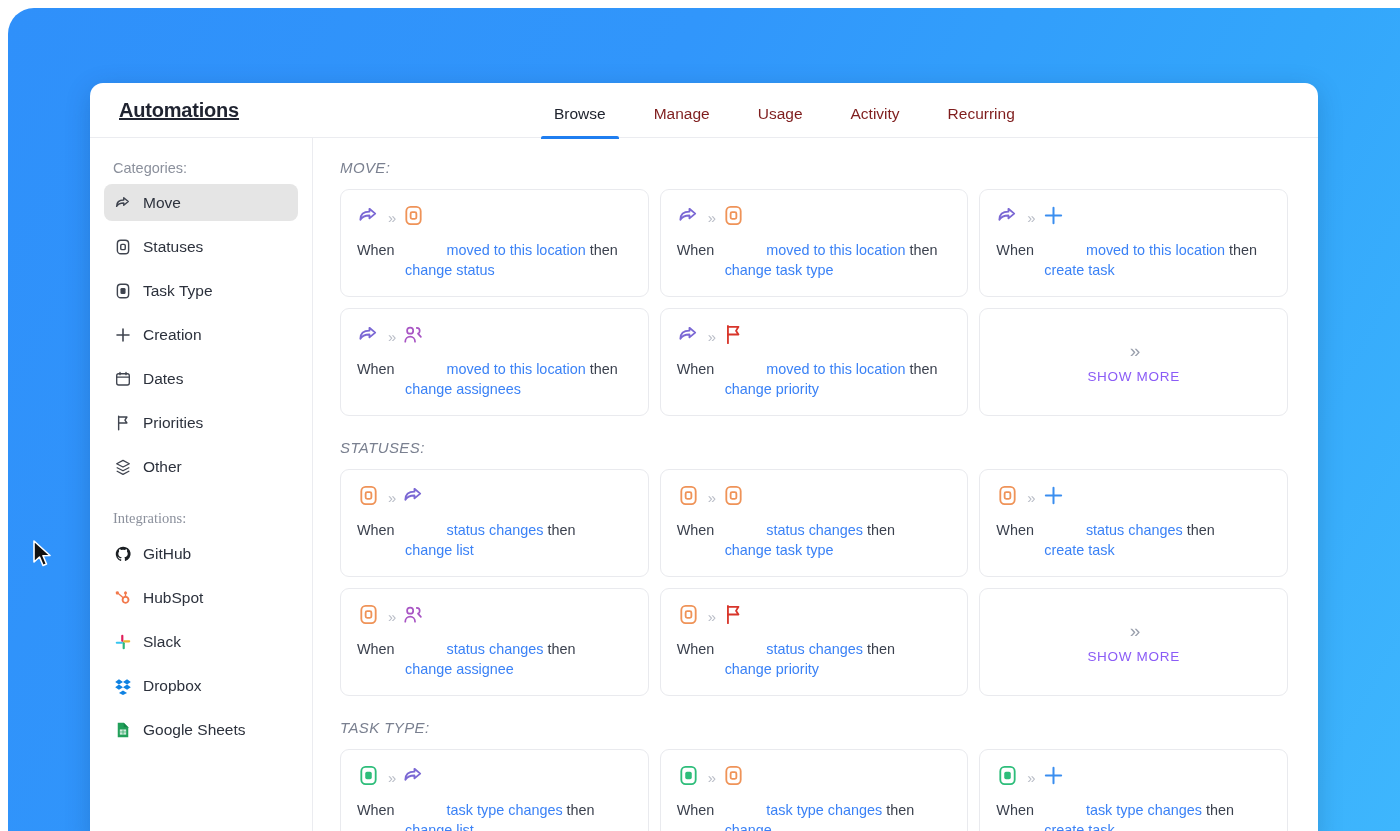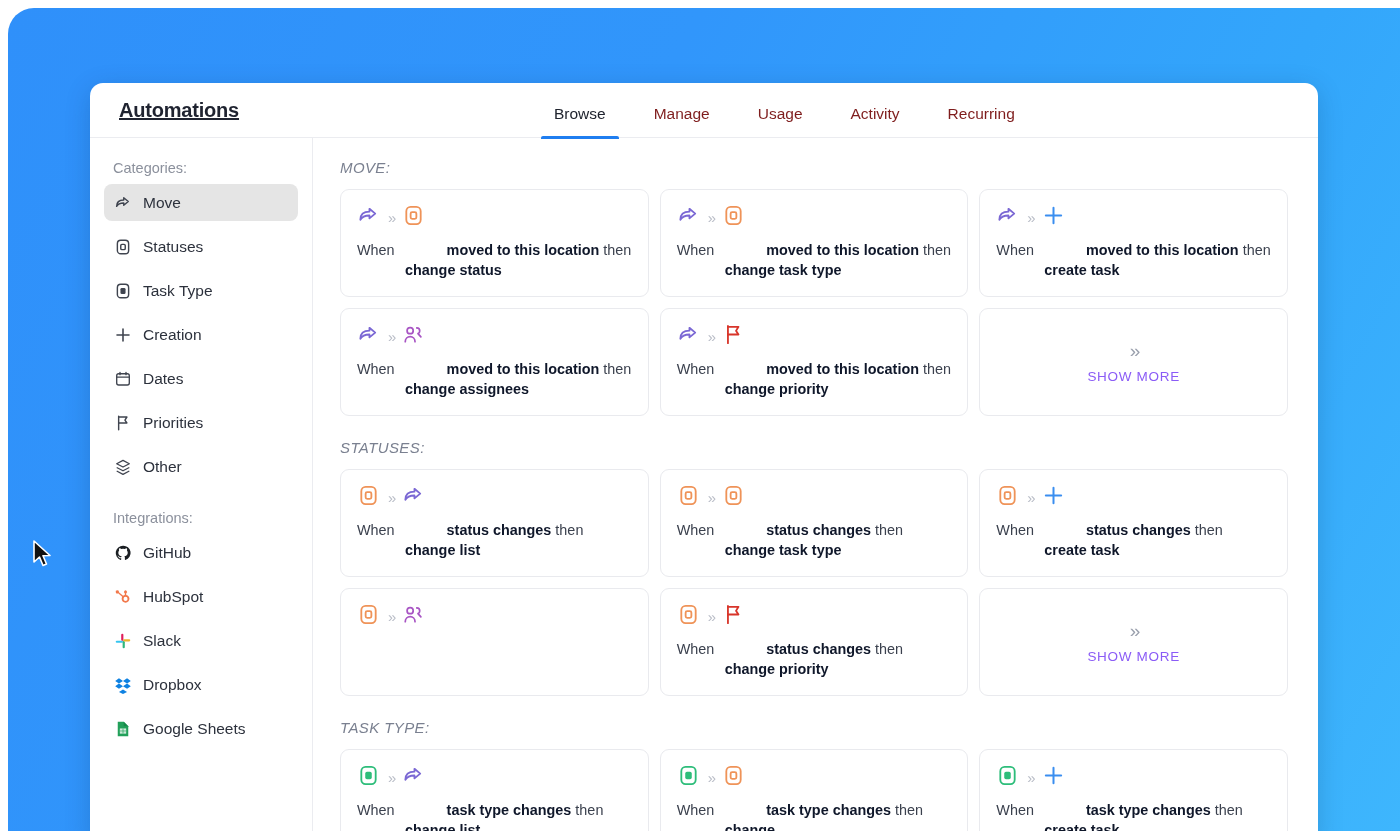--- a/index.html
+++ b/index.html
@@ -84,21 +84,21 @@
     flex: 0 0 223px;
     border-right: 1px solid #ebecf0;
     padding: 22px 14px 0 14px;
     overflow: hidden;
   }
   .side-heading {
     font-size: 14.5px;
     color: #8b909c;
     margin: 0 0 8px 9px;
   }
-  .side-heading.second { margin-top: 25px; }
+  .side-heading.second { margin-top: 25px; font-family: Liberation Serif, serif; }
   .side-item {
     display: flex;
     align-items: center;
     gap: 11px;
     height: 37px;
     padding: 0 10px;
     border-radius: 8px;
     font-size: 15.5px;
     color: #2c313c;
     cursor: pointer;
@@ -150,21 +150,21 @@
     color: #b9bdc7;
     font-size: 15px;
     line-height: 1;
     letter-spacing: -2px;
   }
   .card-text {
     font-size: 14.4px;
     line-height: 20px;
     color: #3b414e;
   }
-  .card-text b { font-weight: 700; color: #0f172a; padding-left: 48px; }
+  .card-text b { font-weight: 400; color: #3b82f6; padding-left: 48px; }
   .card.more {
     display: flex;
     flex-direction: column;
     align-items: center;
     justify-content: center;
     gap: 9px;
   }
   .more-chev {
     color: #9aa0ad;
     font-size: 19px;
@@ -436,20 +436,21 @@
                     <rect x="4.5" y="3" width="15" height="18" rx="4.5" fill="none" stroke="#ef9358" stroke-width="1.9"></rect>
                     <rect x="9" y="8.5" width="6" height="7" rx="1.6" fill="none" stroke="#ef9358" stroke-width="1.9"></rect>
                   </svg></span>
                 <span class="chev">»</span>
                 <span><svg width="23" height="23" viewBox="0 0 24 24">
                     <circle cx="8.5" cy="8" r="3.2" fill="none" stroke="#a855c4" stroke-width="1.8"></circle>
                     <path d="M3.4 19.5c0-3 2.3-5.2 5.1-5.2s5.1 2.2 5.1 5.2" fill="none" stroke="#a855c4" stroke-width="1.8" stroke-linecap="round"></path>
                     <path d="M15.4 5.2c1.8 0 3.1 1.4 3.1 3.1 0 1.3-.7 2.3-1.8 2.8l3 3.3" fill="none" stroke="#a855c4" stroke-width="1.8" stroke-linecap="round" stroke-linejoin="round"></path>
                   </svg></span>
               </div>
+              <div class="card-text"><span>When </span><b>status changes</b><span> then </span><b>change assignee</b></div>
             </div>
             <div class="card">
               <div class="card-icons">
                 <span><svg width="23" height="23" viewBox="0 0 24 24">
                     <rect x="4.5" y="3" width="15" height="18" rx="4.5" fill="none" stroke="#ef9358" stroke-width="1.9"></rect>
                     <rect x="9" y="8.5" width="6" height="7" rx="1.6" fill="none" stroke="#ef9358" stroke-width="1.9"></rect>
                   </svg></span>
                 <span class="chev">»</span>
                 <span><svg width="23" height="23" viewBox="0 0 24 24">
                     <path d="M6.2 3v18M6.2 4h11l-2.6 4.2L17.2 12H6.2" fill="none" stroke="#d8352a" stroke-width="1.9" stroke-linejoin="round" stroke-linecap="round"></path>

